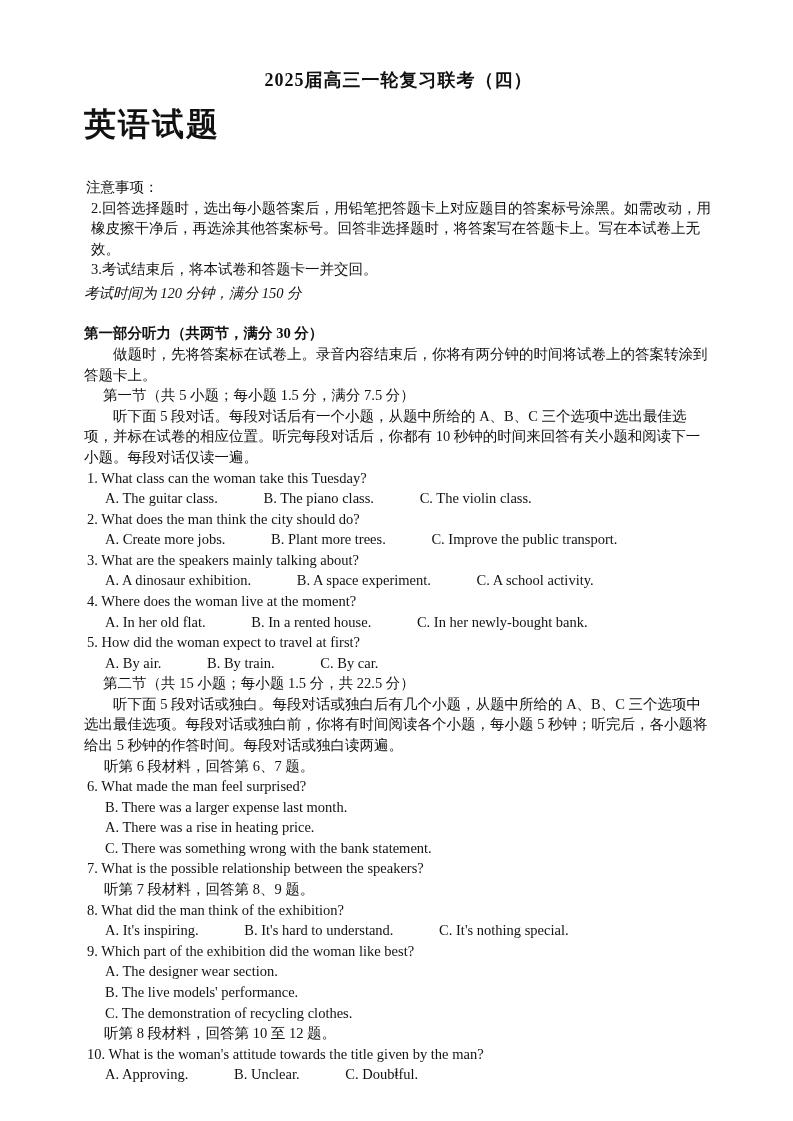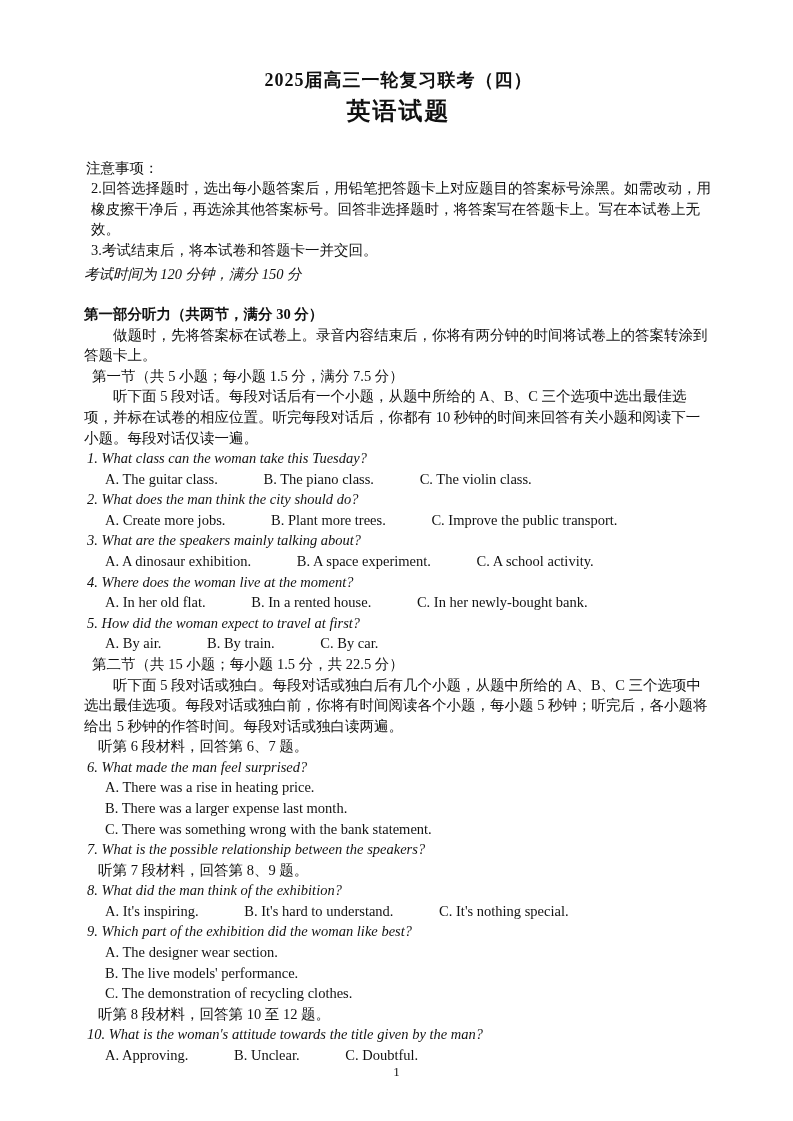--- a/index.html
+++ b/index.html
@@ -5,35 +5,35 @@
   * { box-sizing: border-box; }
   html, body { margin: 0; padding: 0; }
   body {
     width: 793px; height: 1121px;
     background: #ffffff; color: #111111;
     font-family: "Liberation Serif", "DejaVu Serif", serif;
     font-size: 14.5px; line-height: 1.42;
   }
   .page { width: 793px; height: 1121px; padding: 68px 80px 0 84px; position: relative; overflow: hidden; }
   .doc-title { text-align: center; font-weight: 700; font-size: 18px; letter-spacing: 1px; }
-  .doc-subtitle { text-align: center; font-weight: 700; font-size: 24px; margin-top: 0; letter-spacing: 2px; }
+  .doc-subtitle { text-align: left; font-weight: 700; font-size: 32px; margin-top: 8px; letter-spacing: 2px; }
   .notice { margin-top: 30px; }
   .notice-heading { margin-left: 2px; }
   .notice-item { margin-left: 7px; }
   .exam-time { text-align: left; font-style: italic; margin-top: 3px; }
   .part-heading { font-weight: 700; margin-top: 20px; }
   .para { text-indent: 2em; }
-  .section-heading { margin-left: 8px; }
-  .question .stem { margin-left: 3px; font-style: italic; }
+  .section-heading { margin-left: 19px; }
+  .question .stem { margin-left: 3px; }
   .options-inline { padding-left: 21px; }
   .options-inline .opt { display: inline-block; margin-right: 42px; }
   .options-inline .opt:last-child { margin-right: 0; }
   .options-stacked { padding-left: 21px; }
   .options-stacked .opt { display: block; }
-  .material-line { margin-left: 14px; }
+  .material-line { margin-left: 20px; }
   .page-number { position: absolute; bottom: 40px; left: 0; right: 0; text-align: center; font-size: 13px; }
 </style>
 </head>
 <body>
 
 <div class="page">
 
   <div class="doc-title">2025届高三一轮复习联考（四）</div>
   <div class="doc-subtitle">英语试题</div>
 
@@ -96,22 +96,22 @@
     </div>
 
     <div class="section-heading">第二节（共 15 小题；每小题 1.5 分，共 22.5 分）</div>
     <div class="para">听下面 5 段对话或独白。每段对话或独白后有几个小题，从题中所给的 A、B、C 三个选项中选出最佳选项。每段对话或独白前，你将有时间阅读各个小题，每小题 5 秒钟；听完后，各小题将给出 5 秒钟的作答时间。每段对话或独白读两遍。</div>
 
     <div class="material-line">听第 6 段材料，回答第 6、7 题。</div>
 
     <div class="question">
       <div class="stem">6. What made the man feel surprised?</div>
       <div class="options-stacked">
+        <span class="opt">B. There was a larger expense last month.</span>
         <span class="opt">A. There was a rise in heating price.</span>
-        <span class="opt">B. There was a larger expense last month.</span>
         <span class="opt">C. There was something wrong with the bank statement.</span>
       </div>
     </div>
 
     <div class="question">
       <div class="stem">7. What is the possible relationship between the speakers?</div>
     </div>
 
     <div class="material-line">听第 7 段材料，回答第 8、9 题。</div>
 

